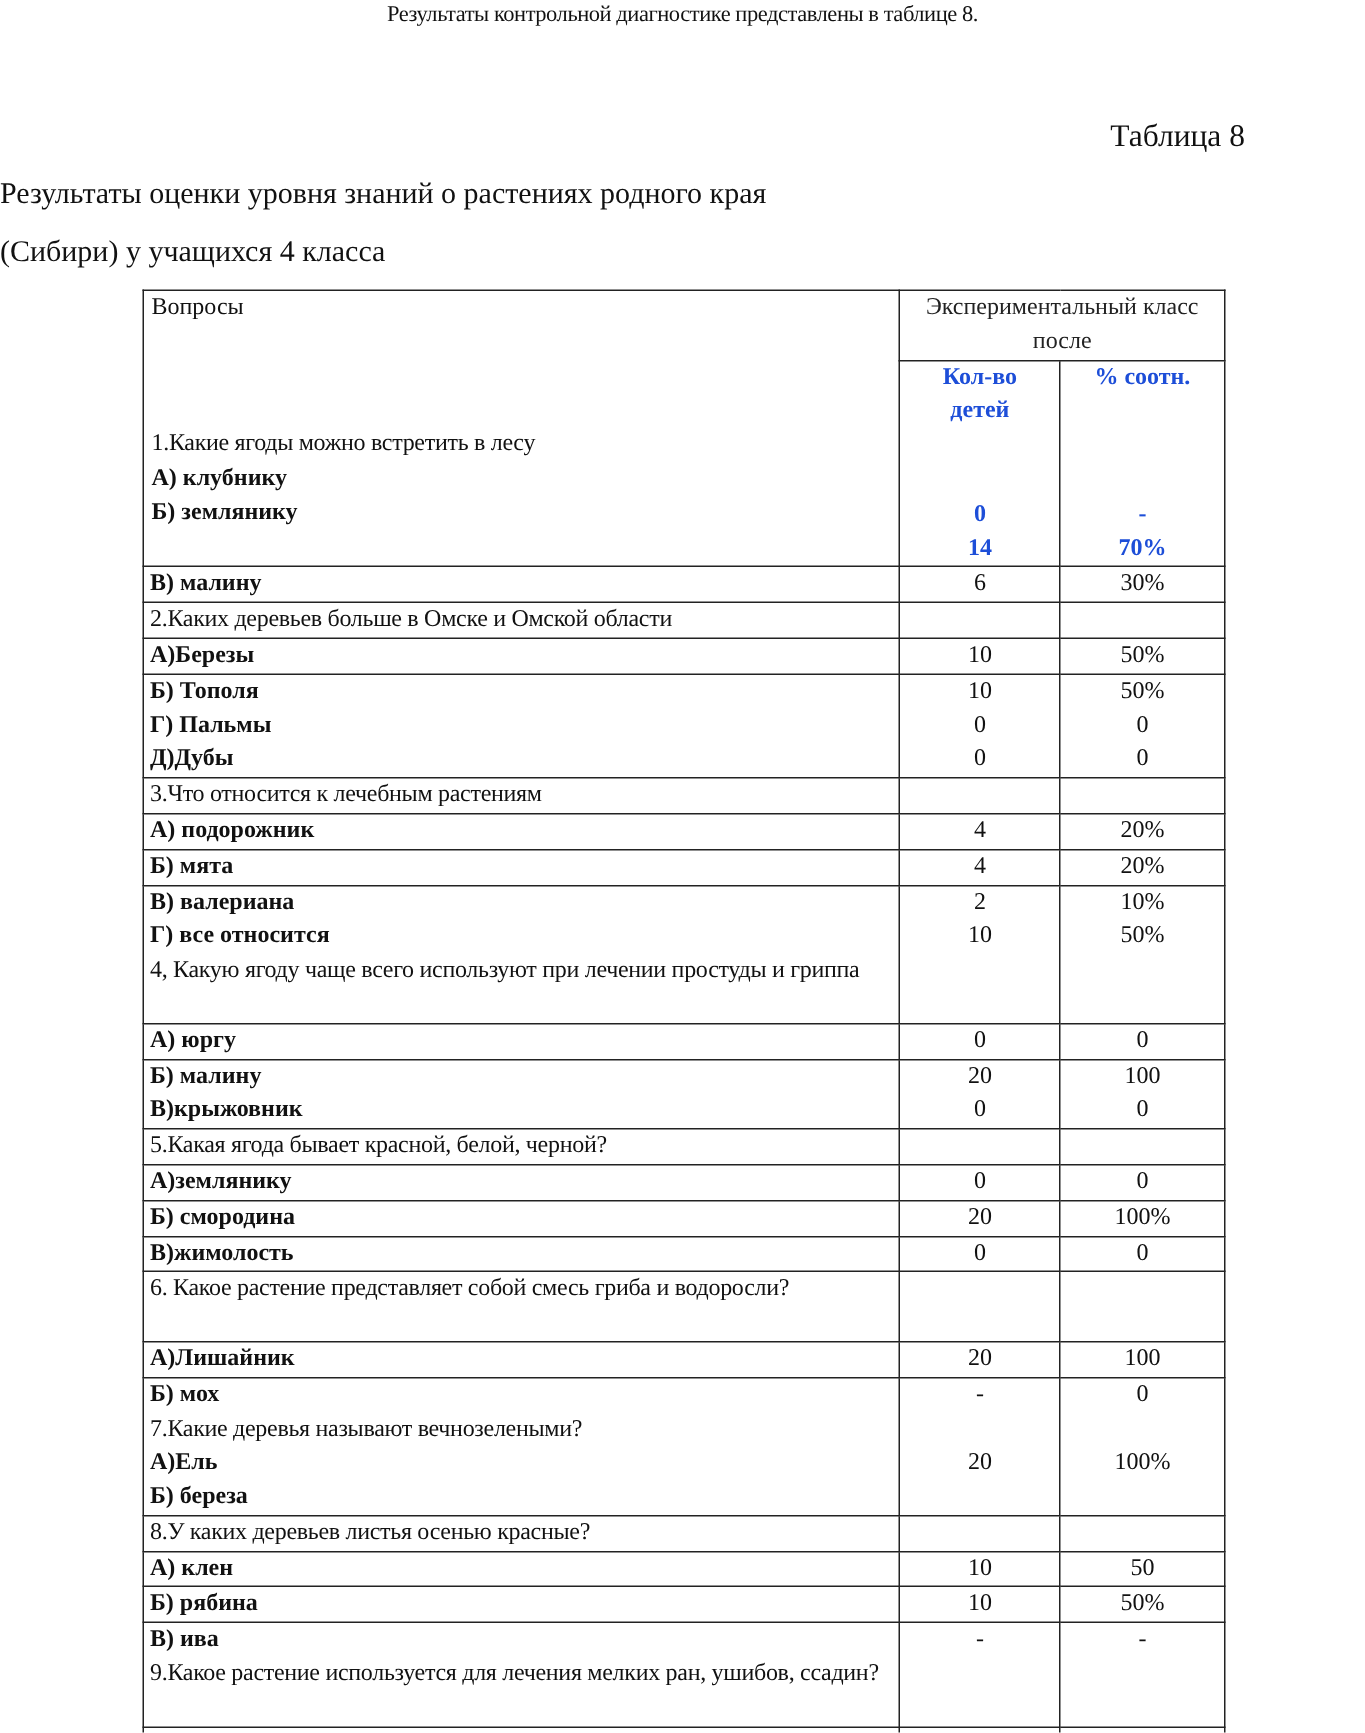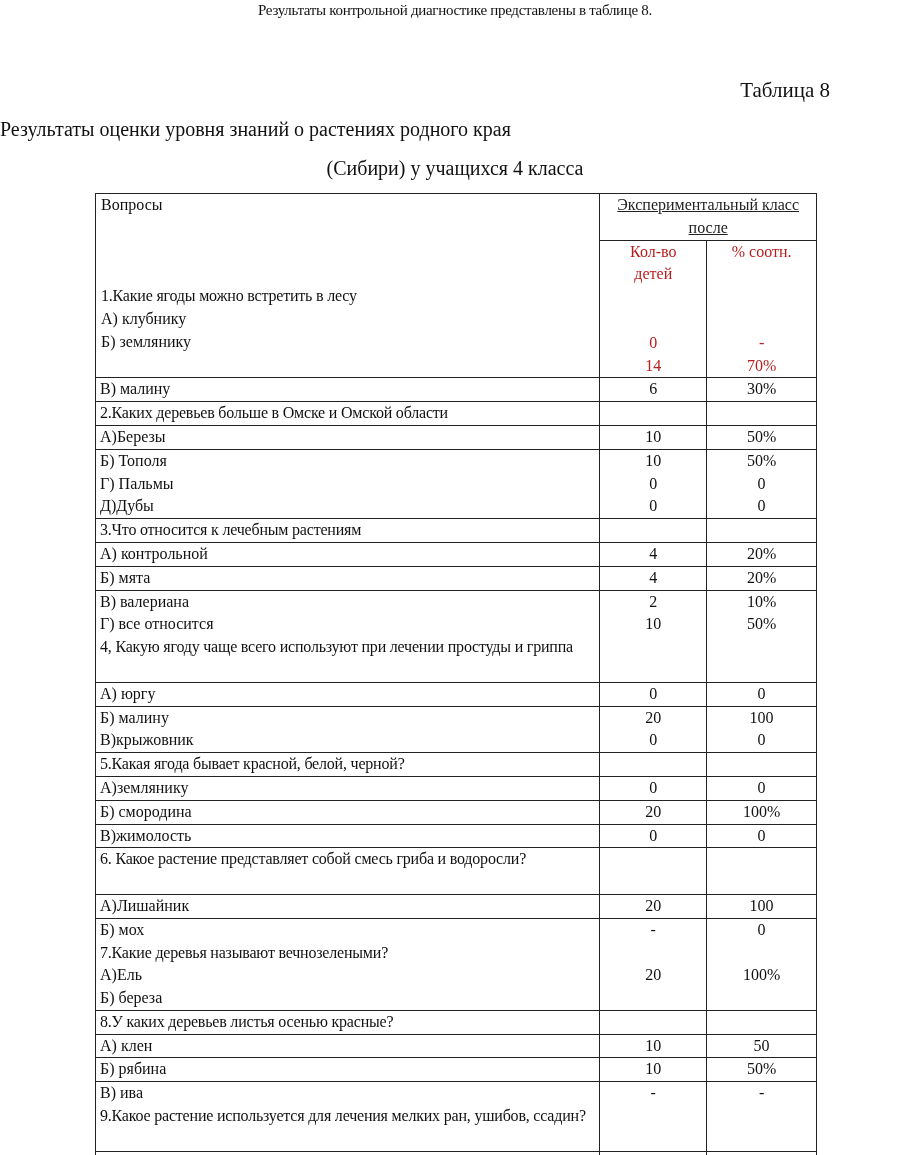--- a/index.html
+++ b/index.html
@@ -11,41 +11,41 @@
     position: absolute; top: 2px; left: 0; width: 910px; text-align: center;
     font-size: 15px; letter-spacing: -0.3px;
   }
   .table-label {
     position: absolute; top: 78px; right: 80px; font-size: 21px; margin-left: 40px;
   }
   .title1 {
     position: absolute; top: 118px; left: 0; width: 910px; text-align: left; font-size: 20px;
   }
   .title2 {
-    position: absolute; top: 157px; left: 0; width: 910px; text-align: center; font-size: 20px; font-family: Liberation Serif, serif;
+    position: absolute; top: 157px; left: 0; width: 910px; text-align: left; font-size: 20px; font-family: Liberation Serif, serif;
   }
   table.results {
     position: absolute; top: 193px; left: 95px;
     border-collapse: collapse; width: 722px;
     font-size: 16px; line-height: 22.8px;
   }
   table.results td {
     border: 1.5px solid #222; vertical-align: top; padding: 0 4px;
   }
   col.c-q { width: 505px; }
   col.c-n { width: 107px; }
   col.c-p { width: 110px; }
   .hdr-q { padding-left: 5px !important; }
-  .hdr-exp { text-align: center; color: #222; text-decoration: underline; }
-  .hdr-sub { text-align: center; color: #b91c1c; }
+  .hdr-exp { text-align: center; color: #222; }
+  .hdr-sub { text-align: center; color: #1d4ed8; font-weight: bold; }
   .num { text-align: center; }
   .line { display: block; white-space: nowrap; height: 22.8px; }
   .line.wrap { white-space: normal; height: auto; text-align: justify; text-align-last: left; }
   .q { font-weight: normal; letter-spacing: -0.2px; }
-  .ans { font-weight: normal; }
+  .ans { font-weight: bold; }
   .spacer { display: block; height: 22.8px; }
 </style>
 </head>
 <body>
 
 <div class="intro">Результаты контрольной диагностике представлены в таблице 8.</div>
 <div class="table-label">Таблица 8</div>
 <div class="title1">Результаты оценки уровня знаний о растениях родного края</div>
 <div class="title2">(Сибири) у учащихся 4 класса</div>
 
@@ -147,21 +147,21 @@
         </td>
         <td class="num">
           <span class="line"></span>
         </td>
         <td class="num">
           <span class="line"></span>
         </td>
       </tr>
       <tr>
         <td>
-          <span class="line ans">А) контрольной</span>
+          <span class="line ans">А) подорожник</span>
         </td>
         <td class="num">
           <span class="line">4</span>
         </td>
         <td class="num">
           <span class="line">20%</span>
         </td>
       </tr>
       <tr>
         <td>

